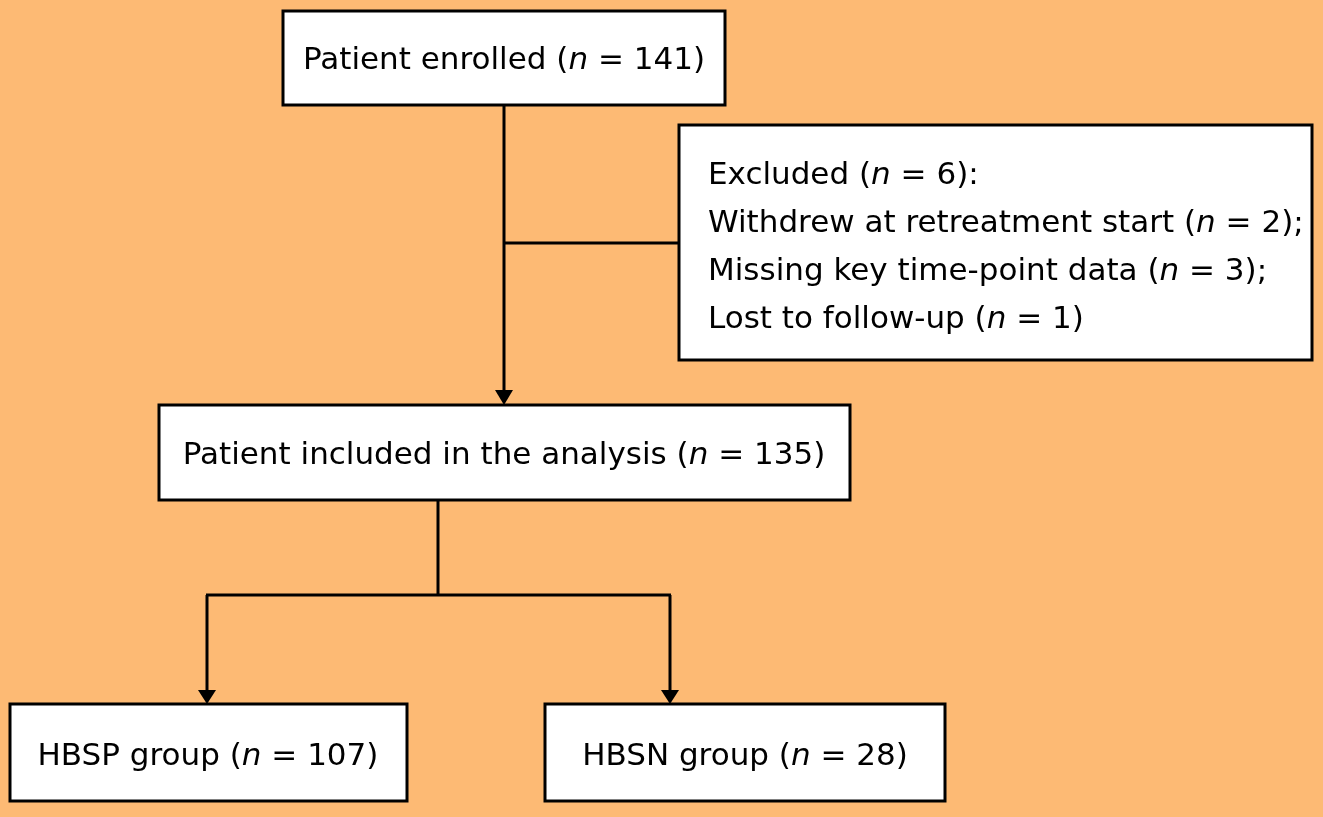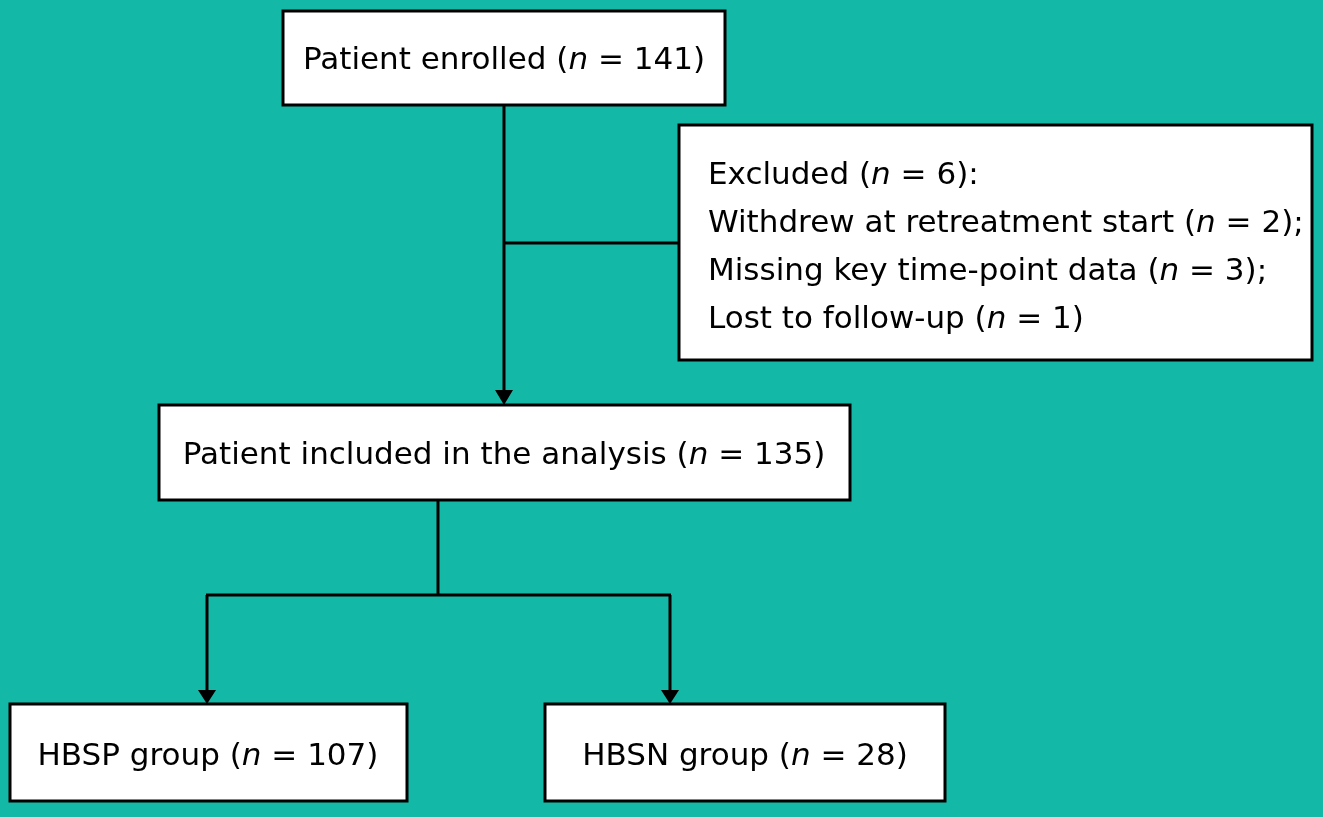--- a/index.html
+++ b/index.html
@@ -11,21 +11,21 @@
   body {
     width: 1323px;
     height: 817px;
     font-family: "DejaVu Sans", "Liberation Sans", sans-serif;
     overflow: hidden;
   }
   #flow-root {
     position: relative;
     width: 1323px;
     height: 817px;
-    background: #14b8a6;
+    background: #fdba74;
   }
   svg.flow-canvas {
     display: block;
     width: 1323px;
     height: 817px;
   }
   .node-box {
     fill: #ffffff;
     stroke: #000000;
     stroke-width: 3;

